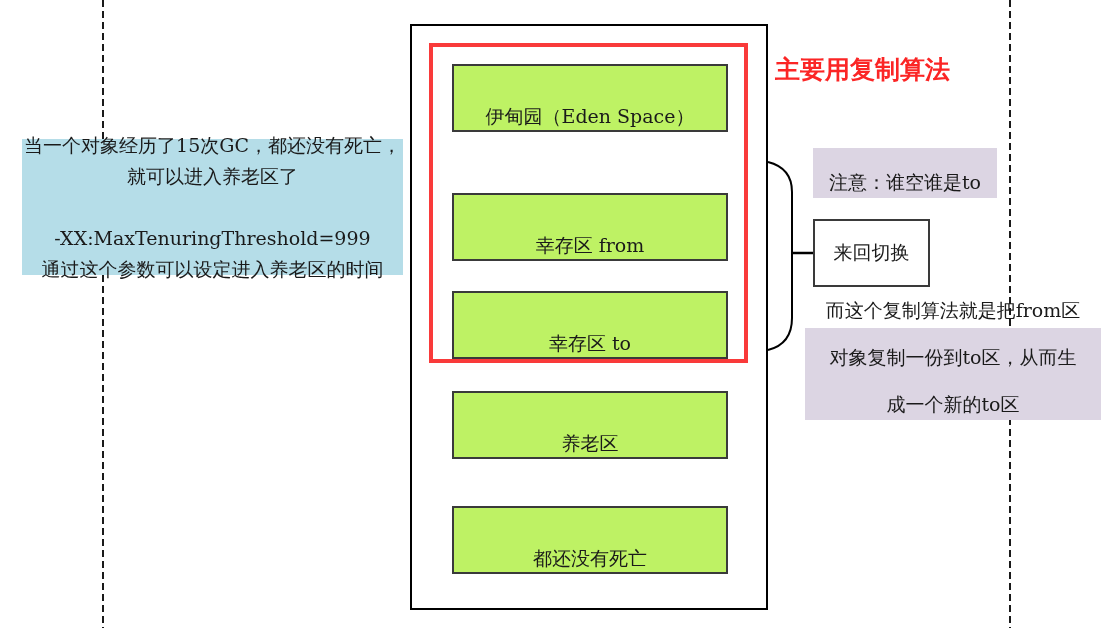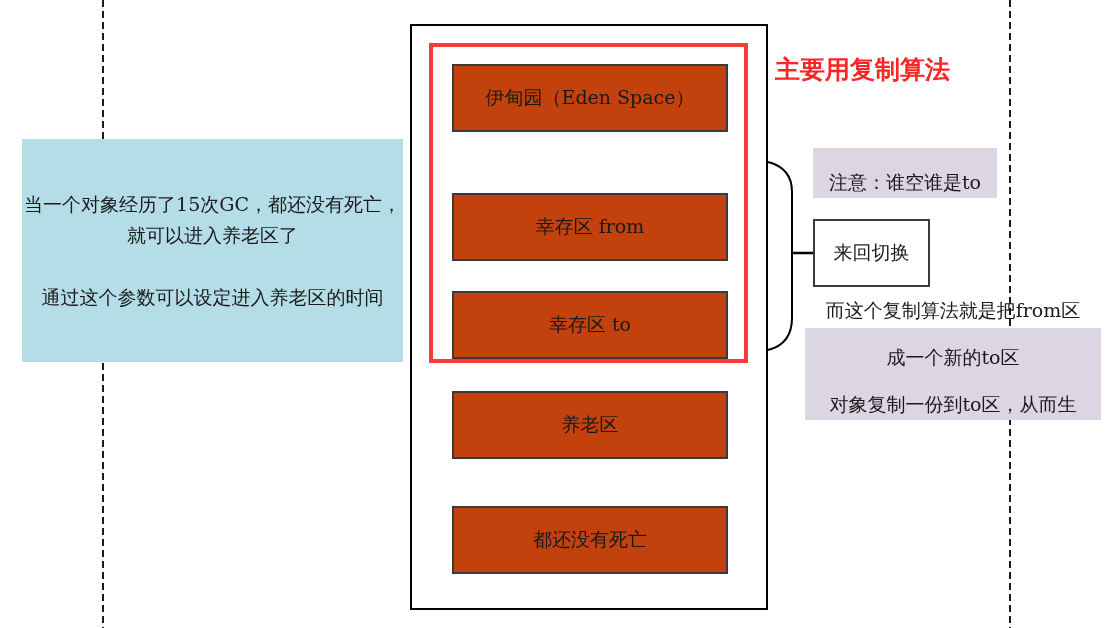--- a/index.html
+++ b/index.html
@@ -22,38 +22,38 @@
   
   .vdash{
     top:0;height:628px;width:2px;z-index:0;
     background:repeating-linear-gradient(to bottom,var(--c-line) 0 7px,transparent 7px 11px);
   }
   .vdash-left{left:102px;}
   .vdash-right{left:1009px;}
 
   
   .left-note{
-    left:22px;top:139px;width:381px;height:223px;
+    left:22px;top:139px;width:381px;height:136px;
     background:var(--c-note_blue);
     z-index:2;
     display:flex;flex-direction:column;justify-content:center;
     text-align:center;font-size:19px;line-height:31px;
     white-space:nowrap;
   }
   .left-note .note-line{min-height:31px;}
 
   
   .heap-container{
     left:410px;top:24px;width:358px;height:586px;
     background:#ffffff;border:2px solid #000000;z-index:1;
   }
   .region-box{
     left:452px;width:276px;height:68px;
-    background:#c2410c;border:2px solid var(--c-box_border);
-    display:flex;align-items:center;justify-content:center;
+    background:#bef264;border:2px solid var(--c-box_border);
+    display:flex;align-items:flex-end;justify-content:center;
     font-size:19px;z-index:2;white-space:nowrap;
   }
   .region-eden{top:64px;}
   .region-from{top:167px;margin-top:26px;}
   .region-to{top:270px;margin-top:21px;}
   .region-old{top:391px;}
   .region-perm{top:506px;}
 
   
   .young-gen-outline{
@@ -93,20 +93,21 @@
 </head>
 <body>
 
 <div class="abs vdash vdash-left"></div>
 <div class="abs vdash vdash-right"></div>
 
 <div class="abs left-note">
   <div class="note-line">当一个对象经历了15次GC，都还没有死亡，</div>
   <div class="note-line">就可以进入养老区了</div>
   <div class="note-line"></div>
+  <div class="note-line">-XX:MaxTenuringThreshold=999</div>
   <div class="note-line">通过这个参数可以设定进入养老区的时间</div>
 </div>
 
 <div class="abs heap-container"></div>
 
 <div class="abs region-box region-eden">
   <span>伊甸园（Eden Space）</span>
 </div>
 <div class="abs region-box region-from">
   <span>幸存区 from</span>
@@ -133,15 +134,15 @@
   <path d="M 5 6 Q 29 12 29 36 L 29 162 Q 29 188 5 194" fill="none" stroke="#000000" stroke-width="2"></path>
   <path d="M 29 97 L 50 97" fill="none" stroke="#000000" stroke-width="2.5"></path>
 </svg>
 
 <div class="abs switch-box">
   <span>来回切换</span>
 </div>
 
 <div class="abs purple-note note-copy-algo">
   <div>而这个复制算法就是把from区</div>
+  <div>对象复制一份到to区，从而生</div>
   <div>成一个新的to区</div>
-  <div>对象复制一份到to区，从而生</div>
 </div>
 
 </body></html>

